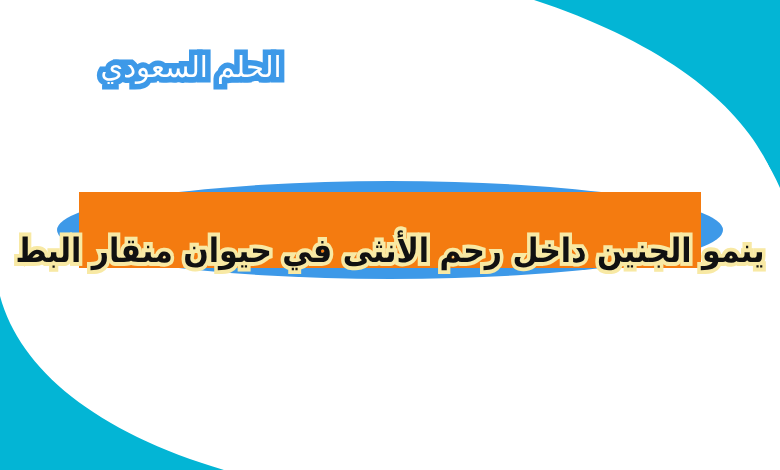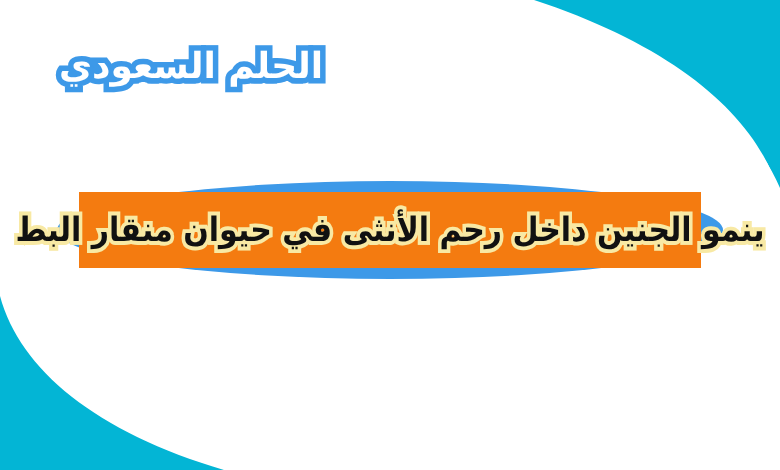--- a/index.html
+++ b/index.html
@@ -37,22 +37,22 @@
     width: 290px;
     height: 78px;
     display: flex;
     align-items: center;
     justify-content: center;
   }
   .logo-text {
     direction: rtl;
     unicode-bidi: embed;
     font-family: "DejaVu Sans", "Liberation Sans", sans-serif;
-    font-weight: bold;
-    font-size: 36px;
+    font-weight: normal;
+    font-size: 29px;
     line-height: 1;
     color: #ffffff;
     white-space: nowrap;
     -webkit-text-stroke: 11px #3d99e8;
     paint-order: stroke fill;
     text-rendering: geometricPrecision;
   }
 
   
   .banner {
@@ -76,21 +76,21 @@
     height: 76px;
     background: #f47b10;
   }
   .banner-text-wrap {
     position: absolute;
     left: 22px;
     top: 11px;
     width: 622px;
     height: 76px;
     display: flex;
-    align-items: center;
+    align-items: flex-end;
     justify-content: center;
   }
   .banner-text {
     direction: rtl;
     unicode-bidi: embed;
     font-family: "DejaVu Sans", "Liberation Sans", sans-serif;
     font-weight: bold;
     font-size: 30px;
     line-height: 1.1;
     color: #111111;

